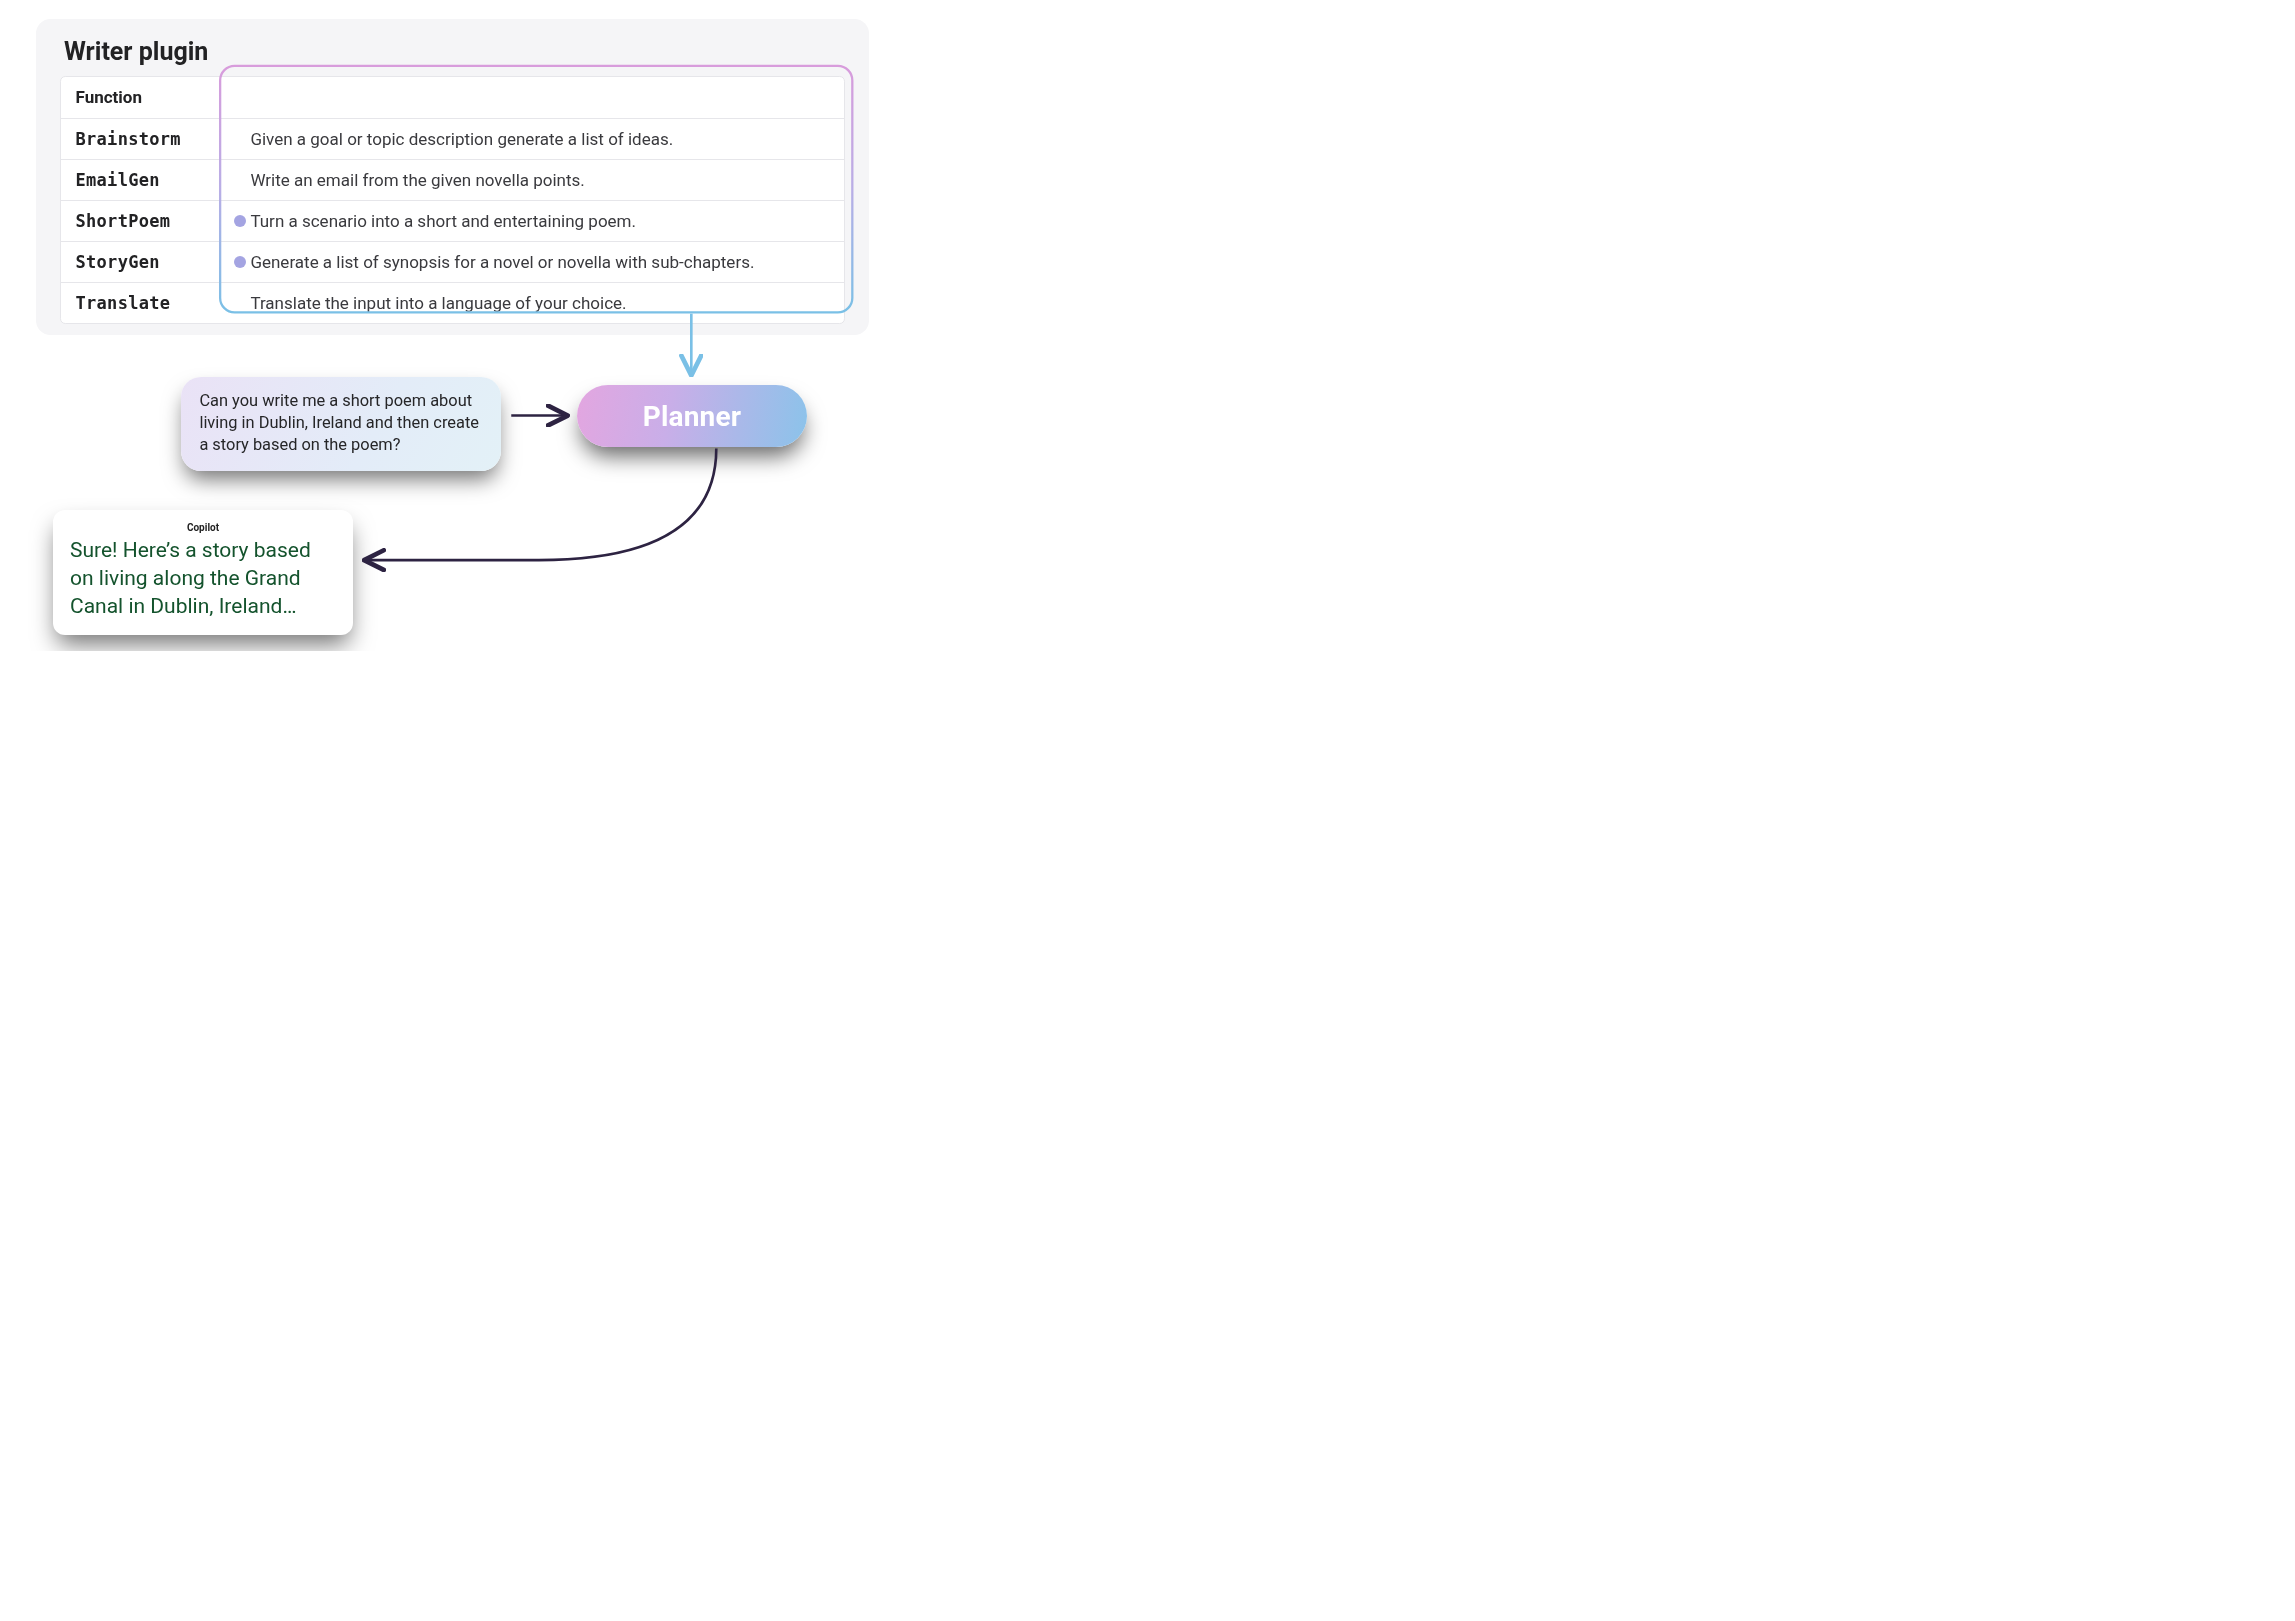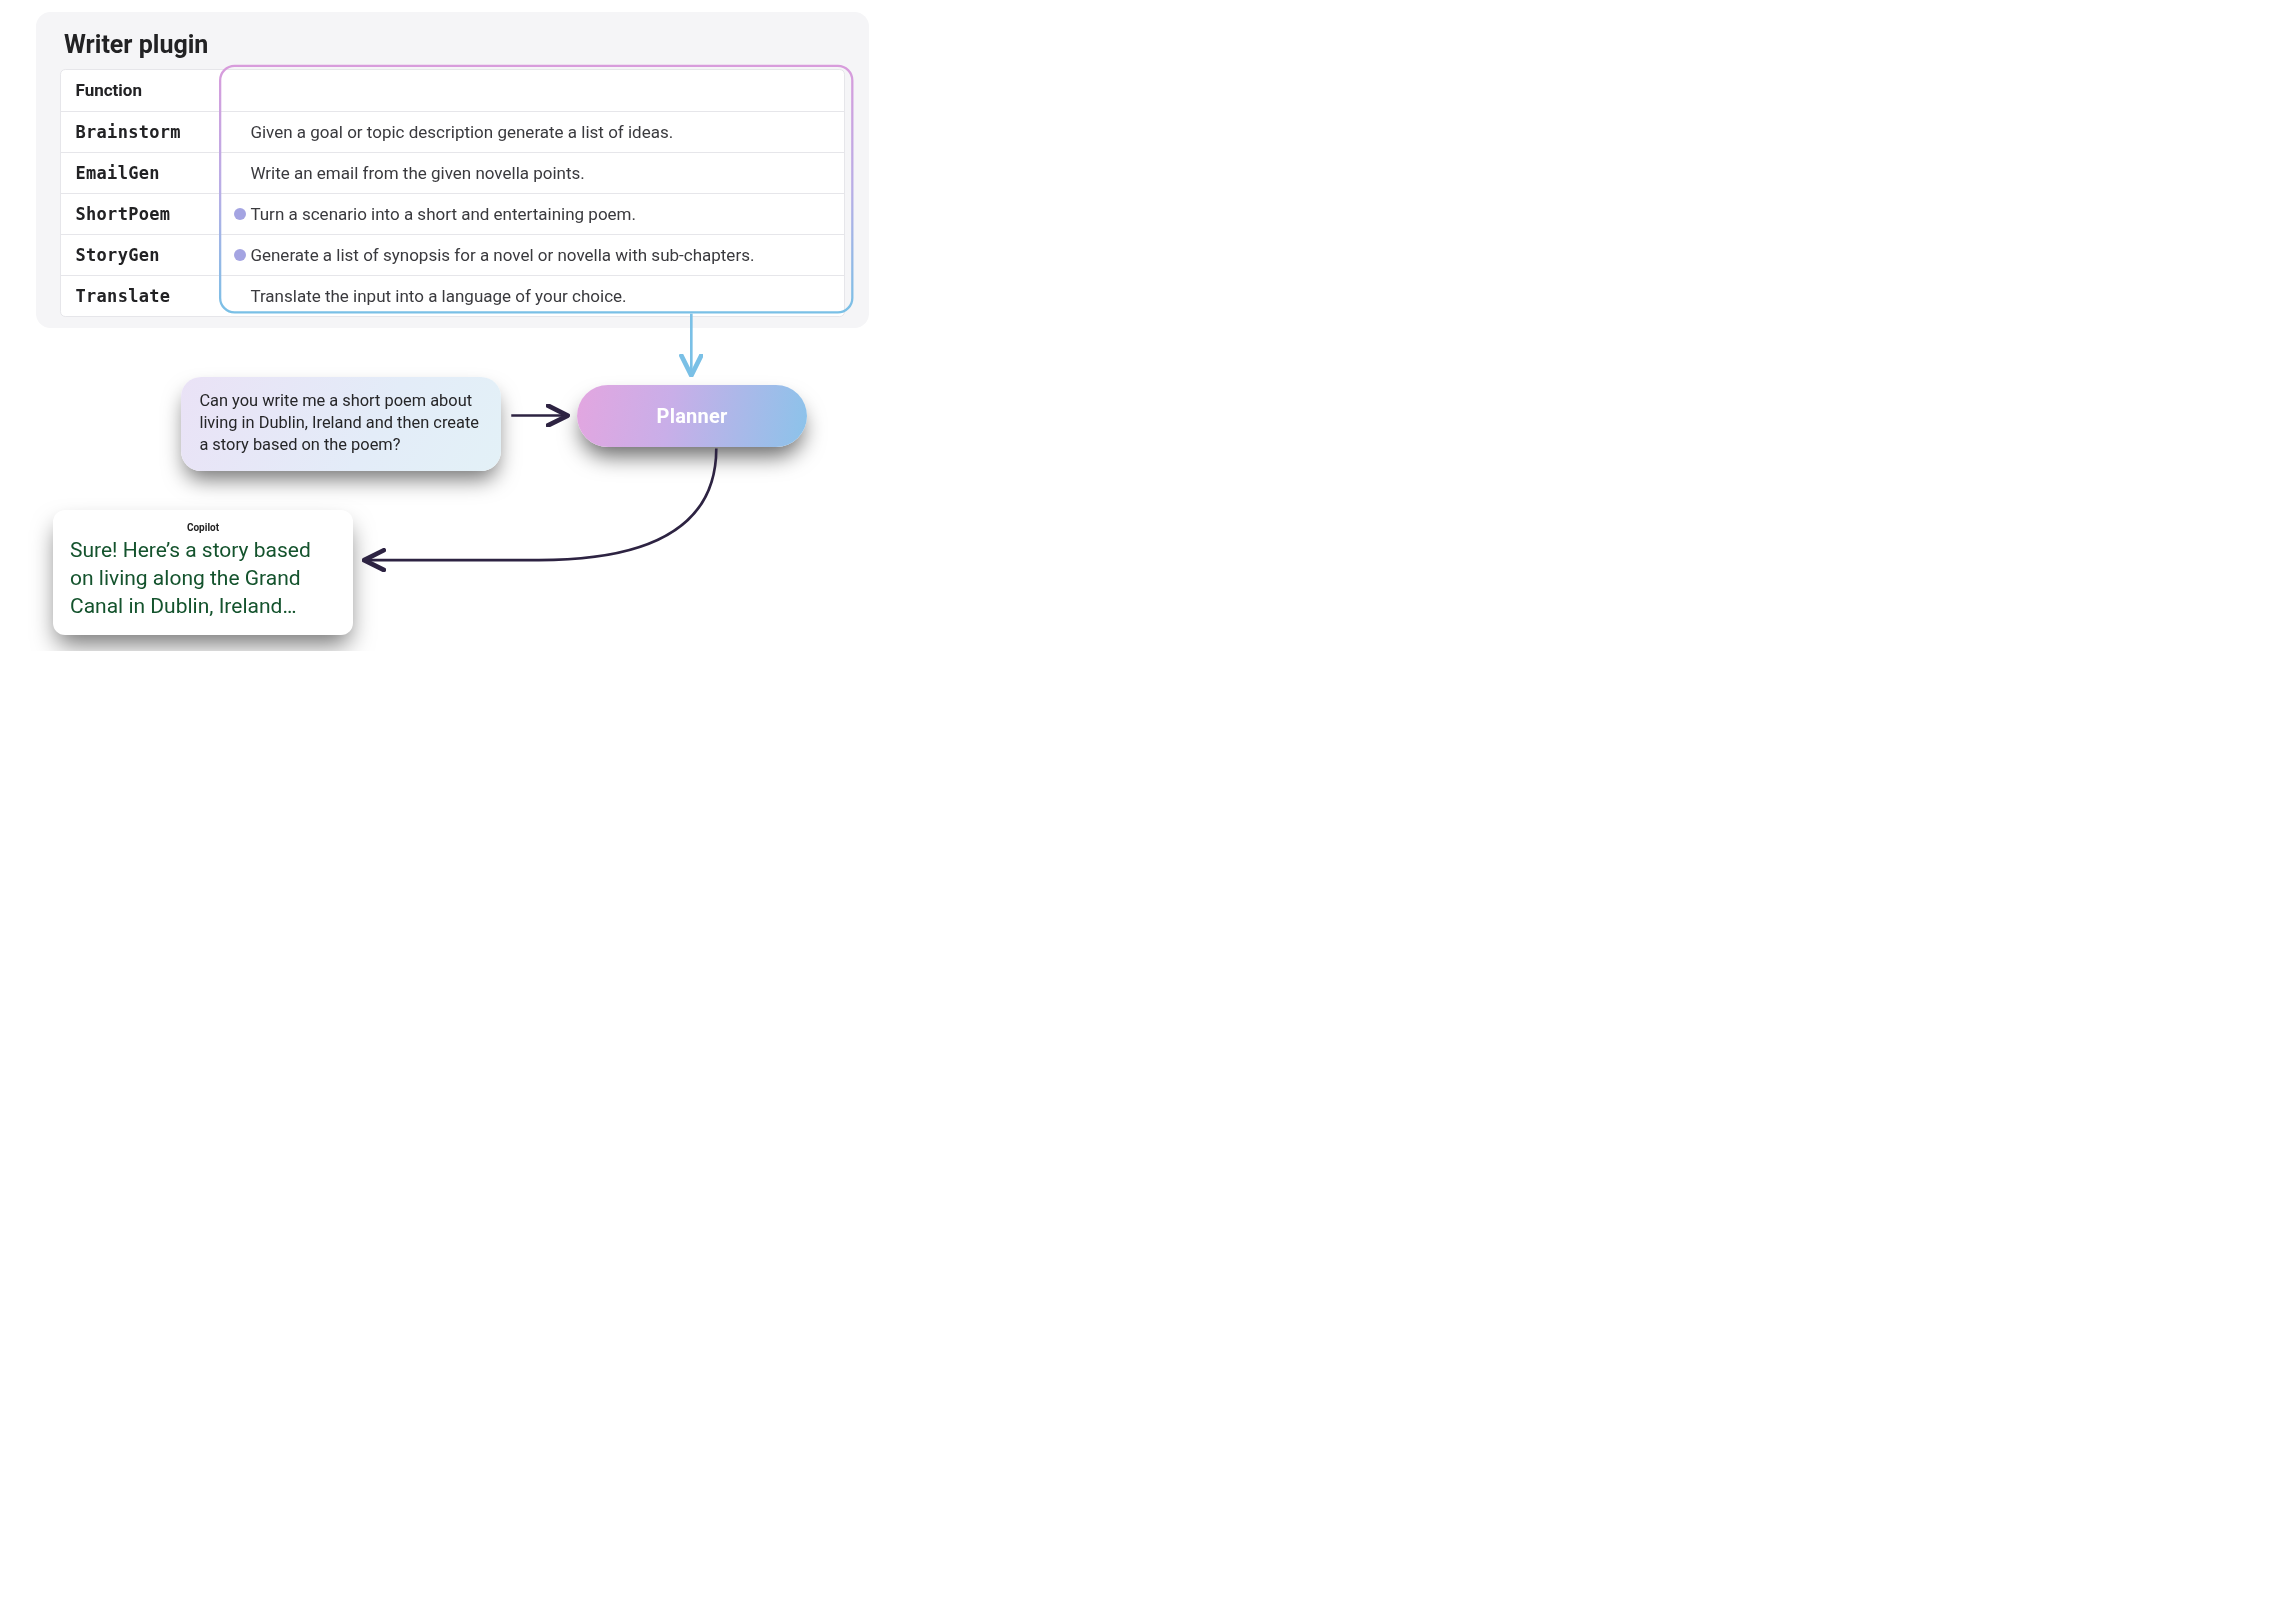--- a/index.html
+++ b/index.html
@@ -24,21 +24,21 @@
     font-family: var(--sans);
     color: var(--text);
     background: #fff;
     position: relative;
   }
 
   
   .plugin-panel {
     position: absolute;
     left: 36px;
-    top: 12px;
+    top: 19px;
     width: 833px;
     height: 316px;
     background: var(--panel-bg);
     border-radius: 14.5px;
     padding: 18.4px 24px 9.2px 24px;
   }
   .plugin-title {
     font-size: 25px;
     font-weight: 700;
     margin: 0 0 9.2px 4px;
@@ -121,21 +121,21 @@
     top: 385px;
     width: 230px;
     height: 62px;
     border-radius: 32px;
     background: linear-gradient(100deg, #e3a6e0 0%, #c9aee8 40%, #8bc3ea 100%);
     box-shadow: 0 13px 22.4px -4px rgba(0,0,0,0.6);
     display: flex;
     align-items: center;
     justify-content: center;
     color: #fff;
-    font-size: 20px;
+    font-size: 28px;
     font-weight: 700;
     letter-spacing: 0.2px;
   }
 
   
   .response-card {
     position: absolute;
     left: 53px;
     top: 510px;
     width: 300px;

